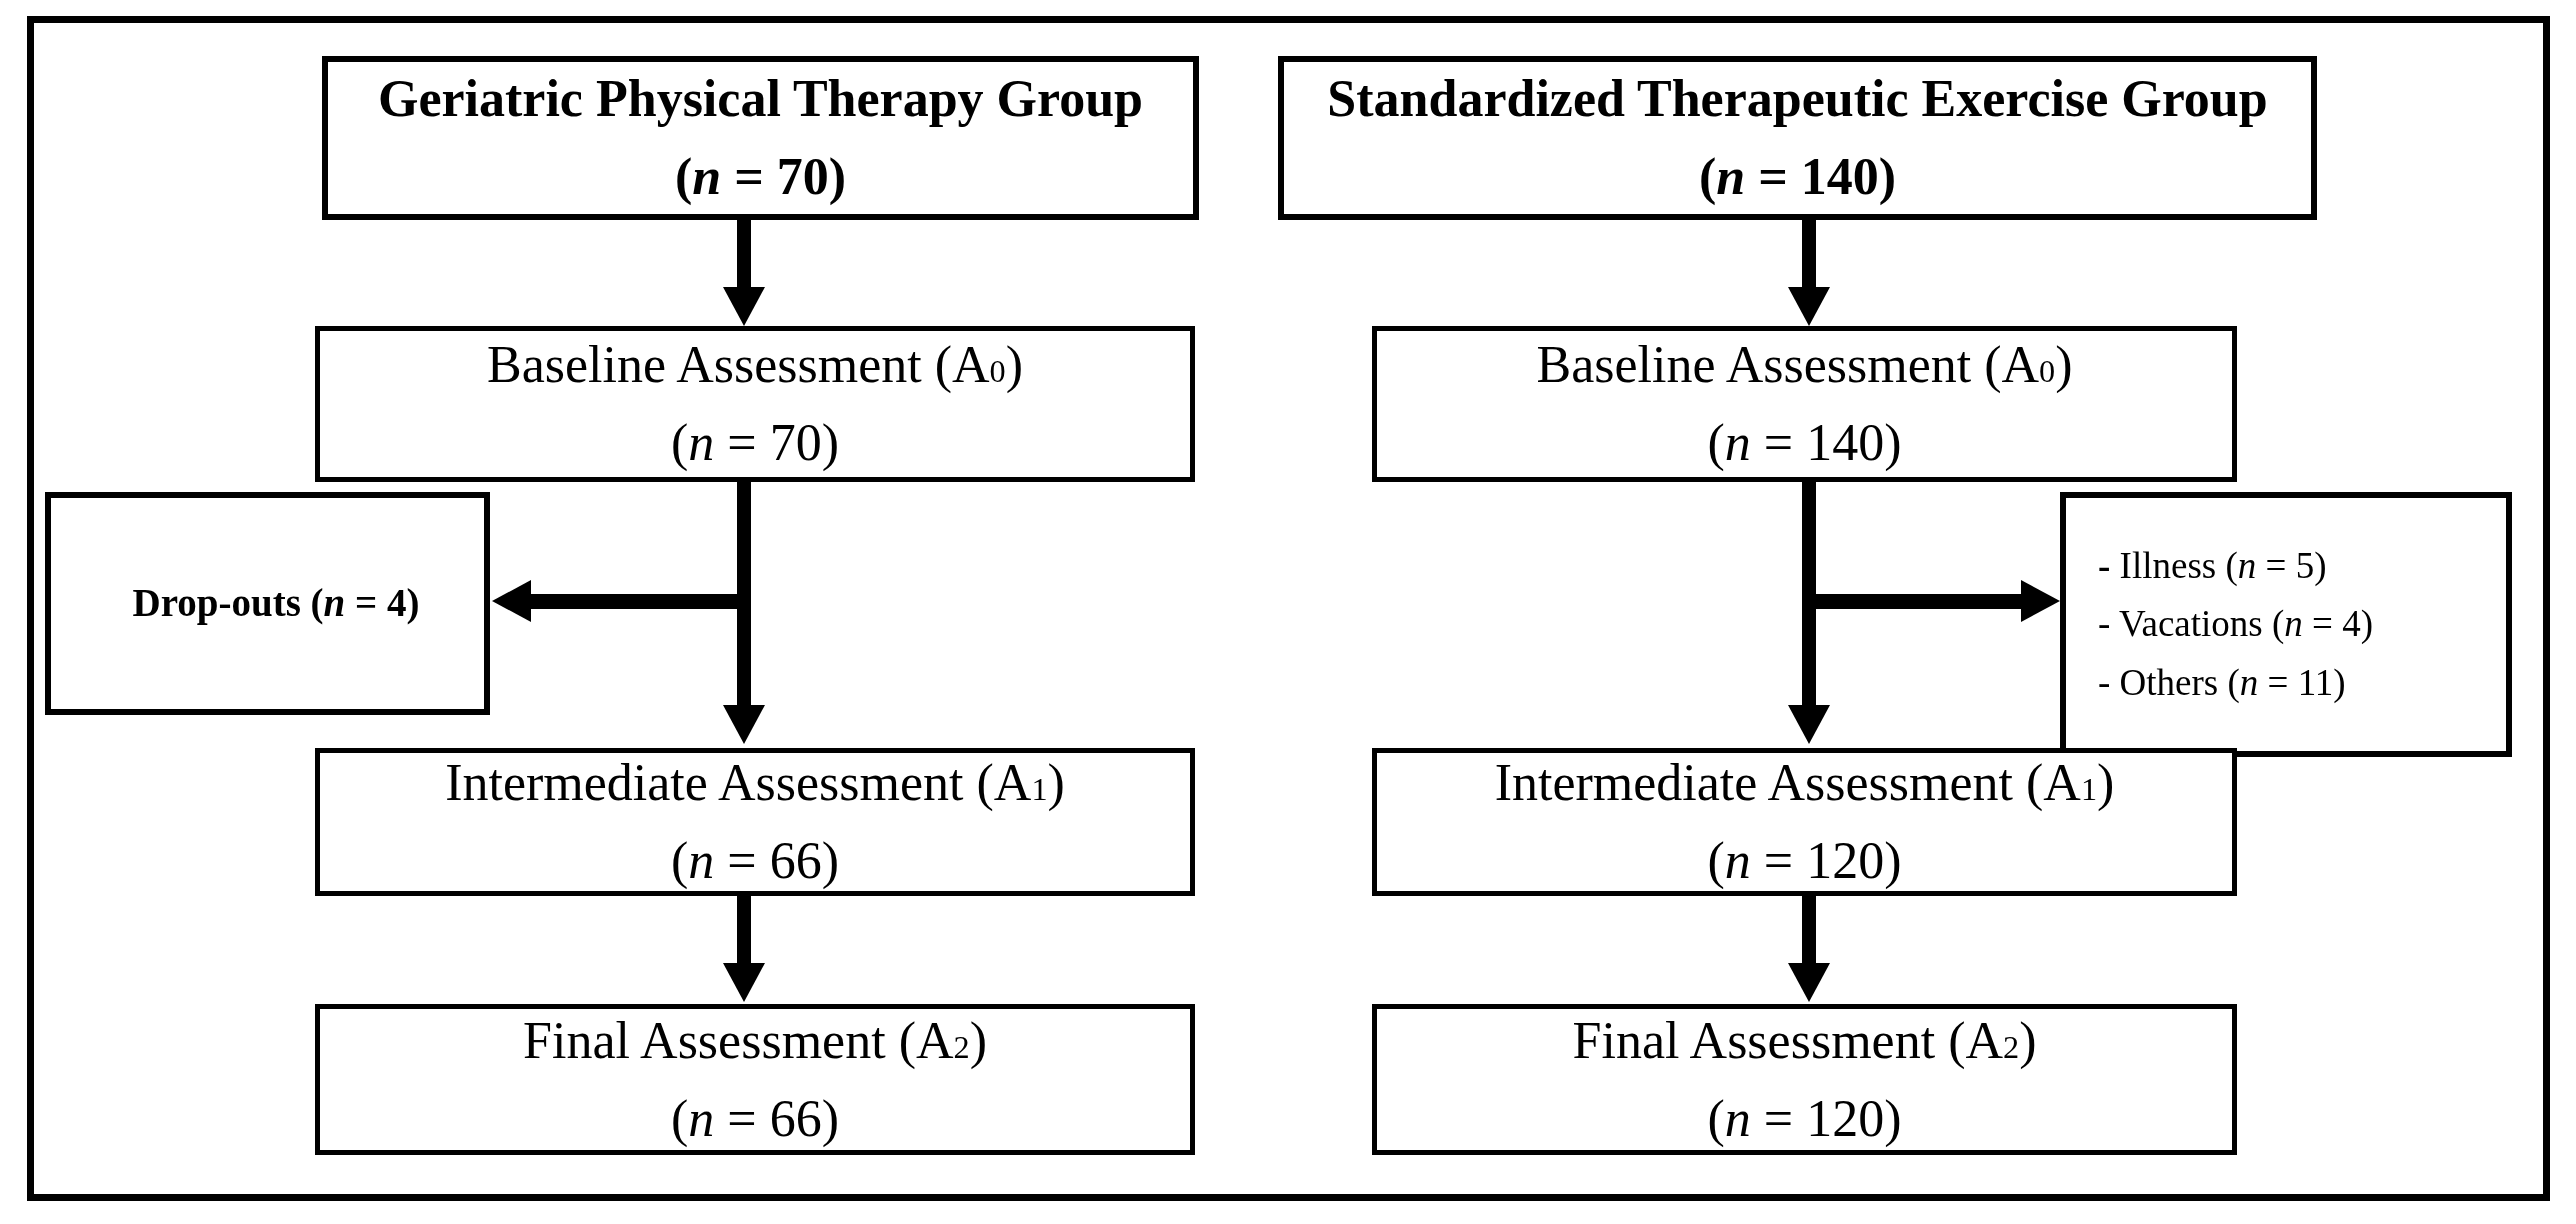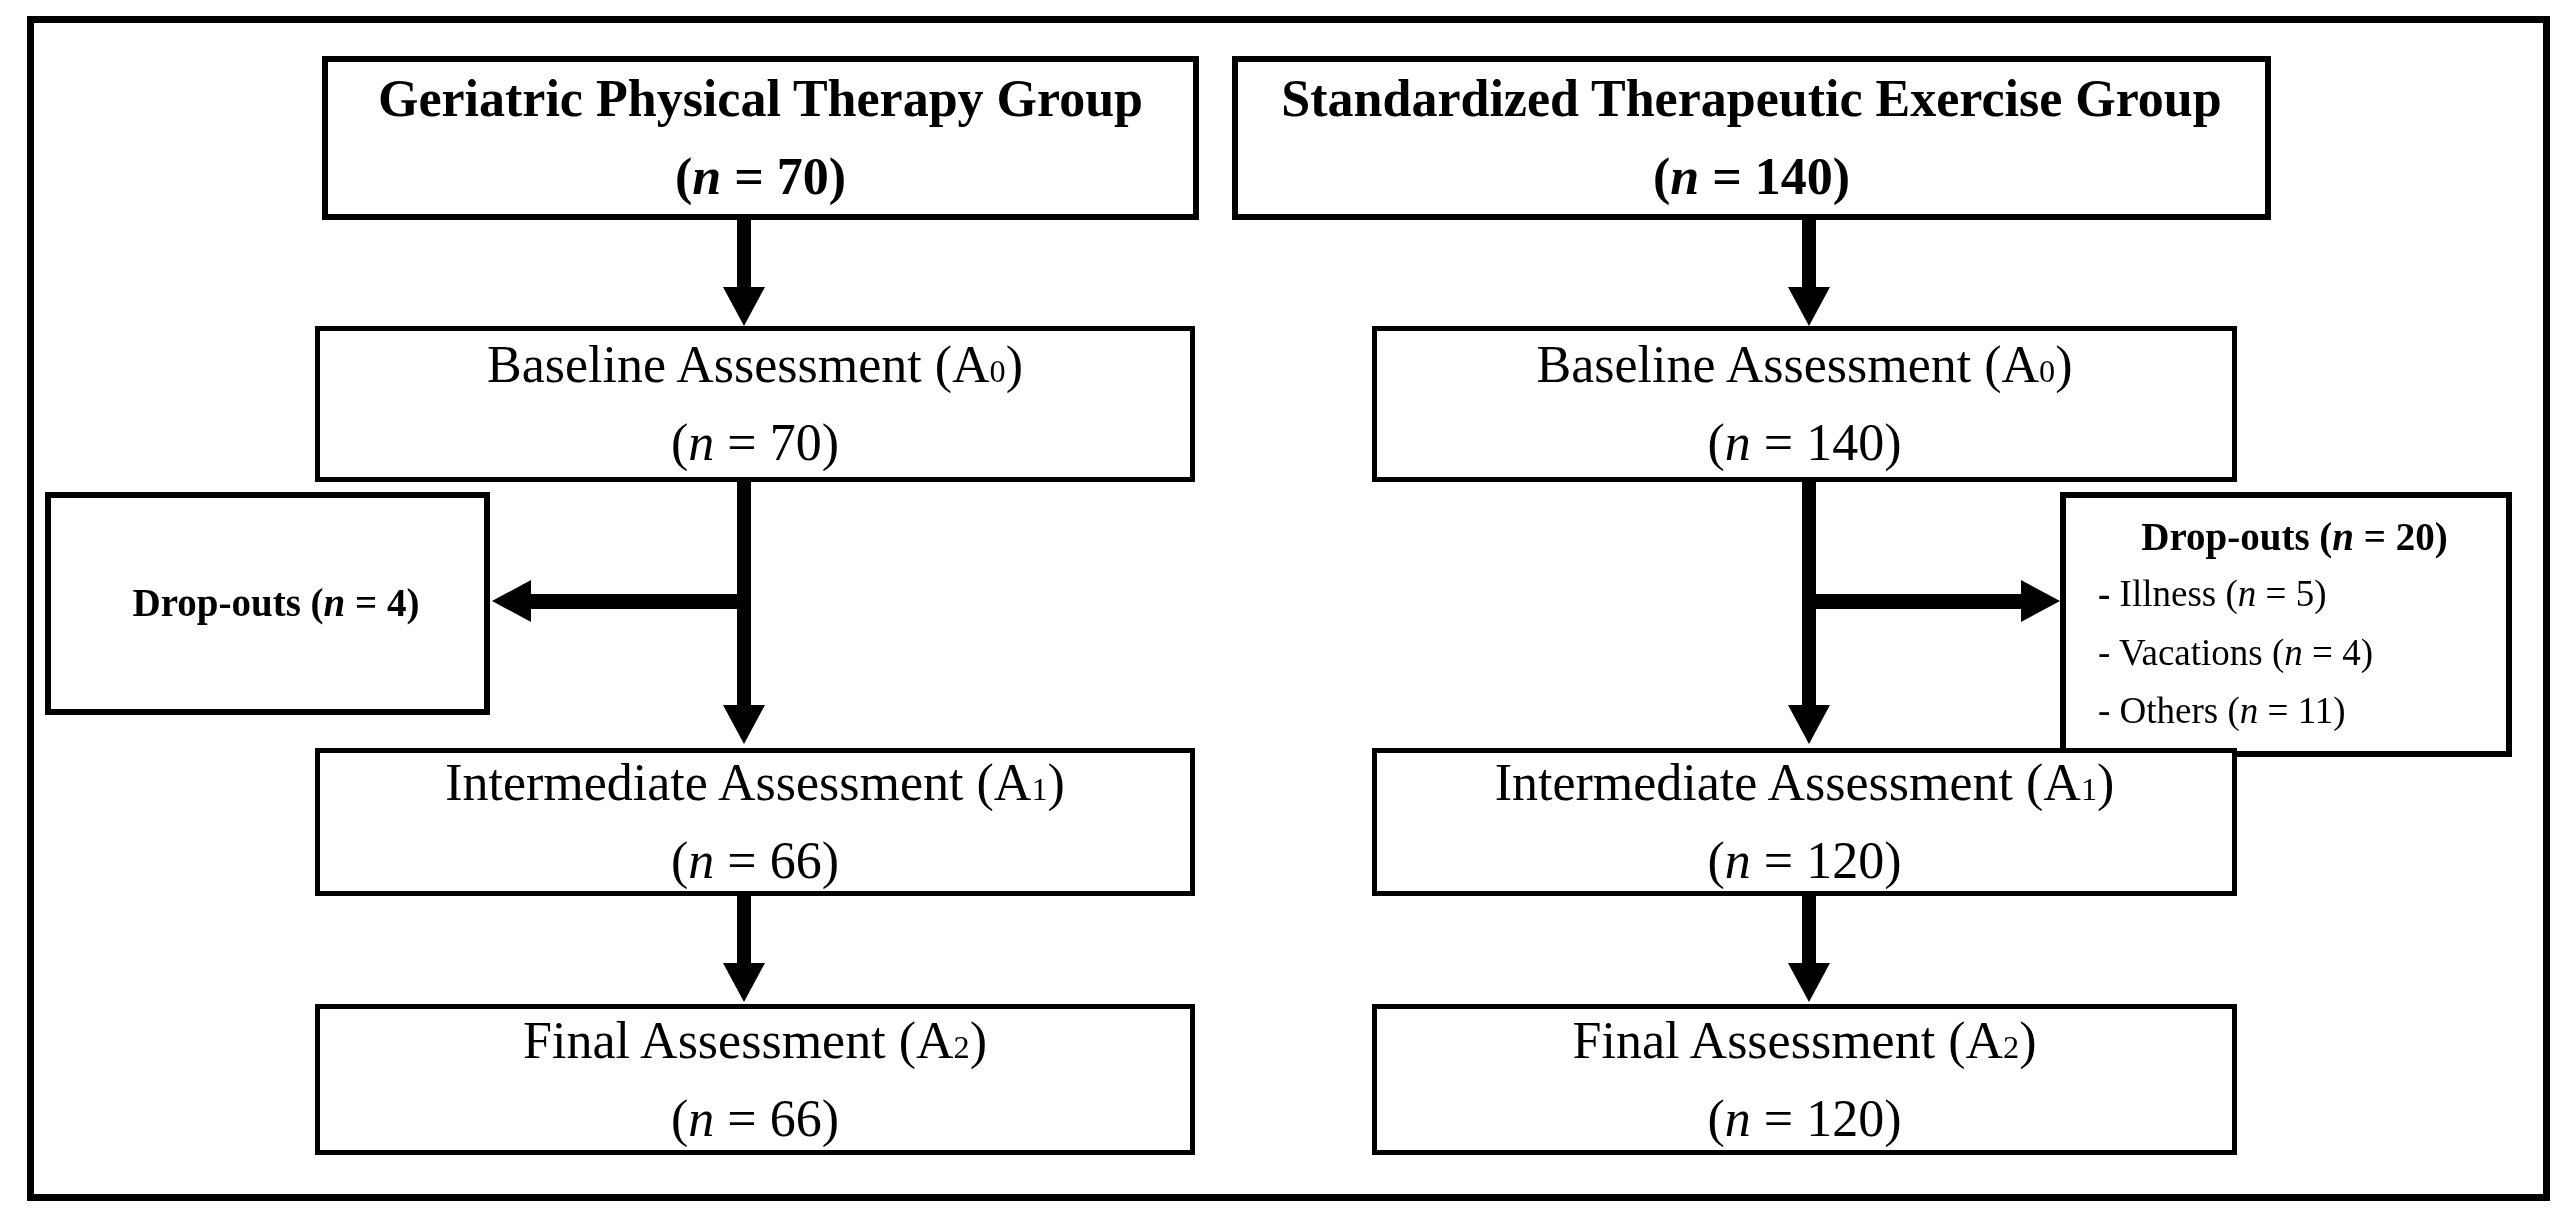--- a/index.html
+++ b/index.html
@@ -63,32 +63,31 @@
   </div>
   <div>
     <div class="shaft-h" style="left:525px;top:594px;width:226px;"></div>
     <div class="head-left" style="left:492px;top:580px;"></div>
   </div>
   <div>
     <div class="shaft-v" style="left:737px;top:896px;height:71px;"></div>
     <div class="head-down" style="left:723px;top:963px;"></div>
   </div>
 
-  <div class="fbox groupbox" style="left:1232px;top:56px;width:1039px;height:164px;">
+  <div class="fbox groupbox" style="left:1278px;top:56px;width:1039px;height:164px;">
     <div><span>Standardized Therapeutic Exercise Group</span></div>
     <div><span>(</span><span class="nvar">n</span><span> = 140)</span></div>
   </div>
 
   <div class="fbox" style="left:1372px;top:326px;width:865px;height:156px;">
     <div><span>Baseline Assessment (A</span><span class="subsc">0</span><span>)</span></div>
     <div><span>(</span><span class="nvar">n</span><span> = 140)</span></div>
   </div>
 
   <div class="fbox dropout" style="left:2060px;top:492px;width:452px;height:265px;">
-    <div class="dtitle"><span>Drop-outs (</span><span class="nvar">n</span><span> = 20)</span></div>
     <div class="ditems">
       <div class="ditem"><span class="dash">-</span><span> Illness (</span><span class="nvar">n</span><span> = 5)</span></div>
       <div class="ditem"><span class="dash">-</span><span> Vacations (</span><span class="nvar">n</span><span> = 4)</span></div>
       <div class="ditem"><span class="dash">-</span><span> Others (</span><span class="nvar">n</span><span> = 11)</span></div>
     </div>
   </div>
 
   <div class="fbox" style="left:1372px;top:748px;width:865px;height:148px;">
     <div><span>Intermediate Assessment (A</span><span class="subsc">1</span><span>)</span></div>
     <div><span>(</span><span class="nvar">n</span><span> = 120)</span></div>

